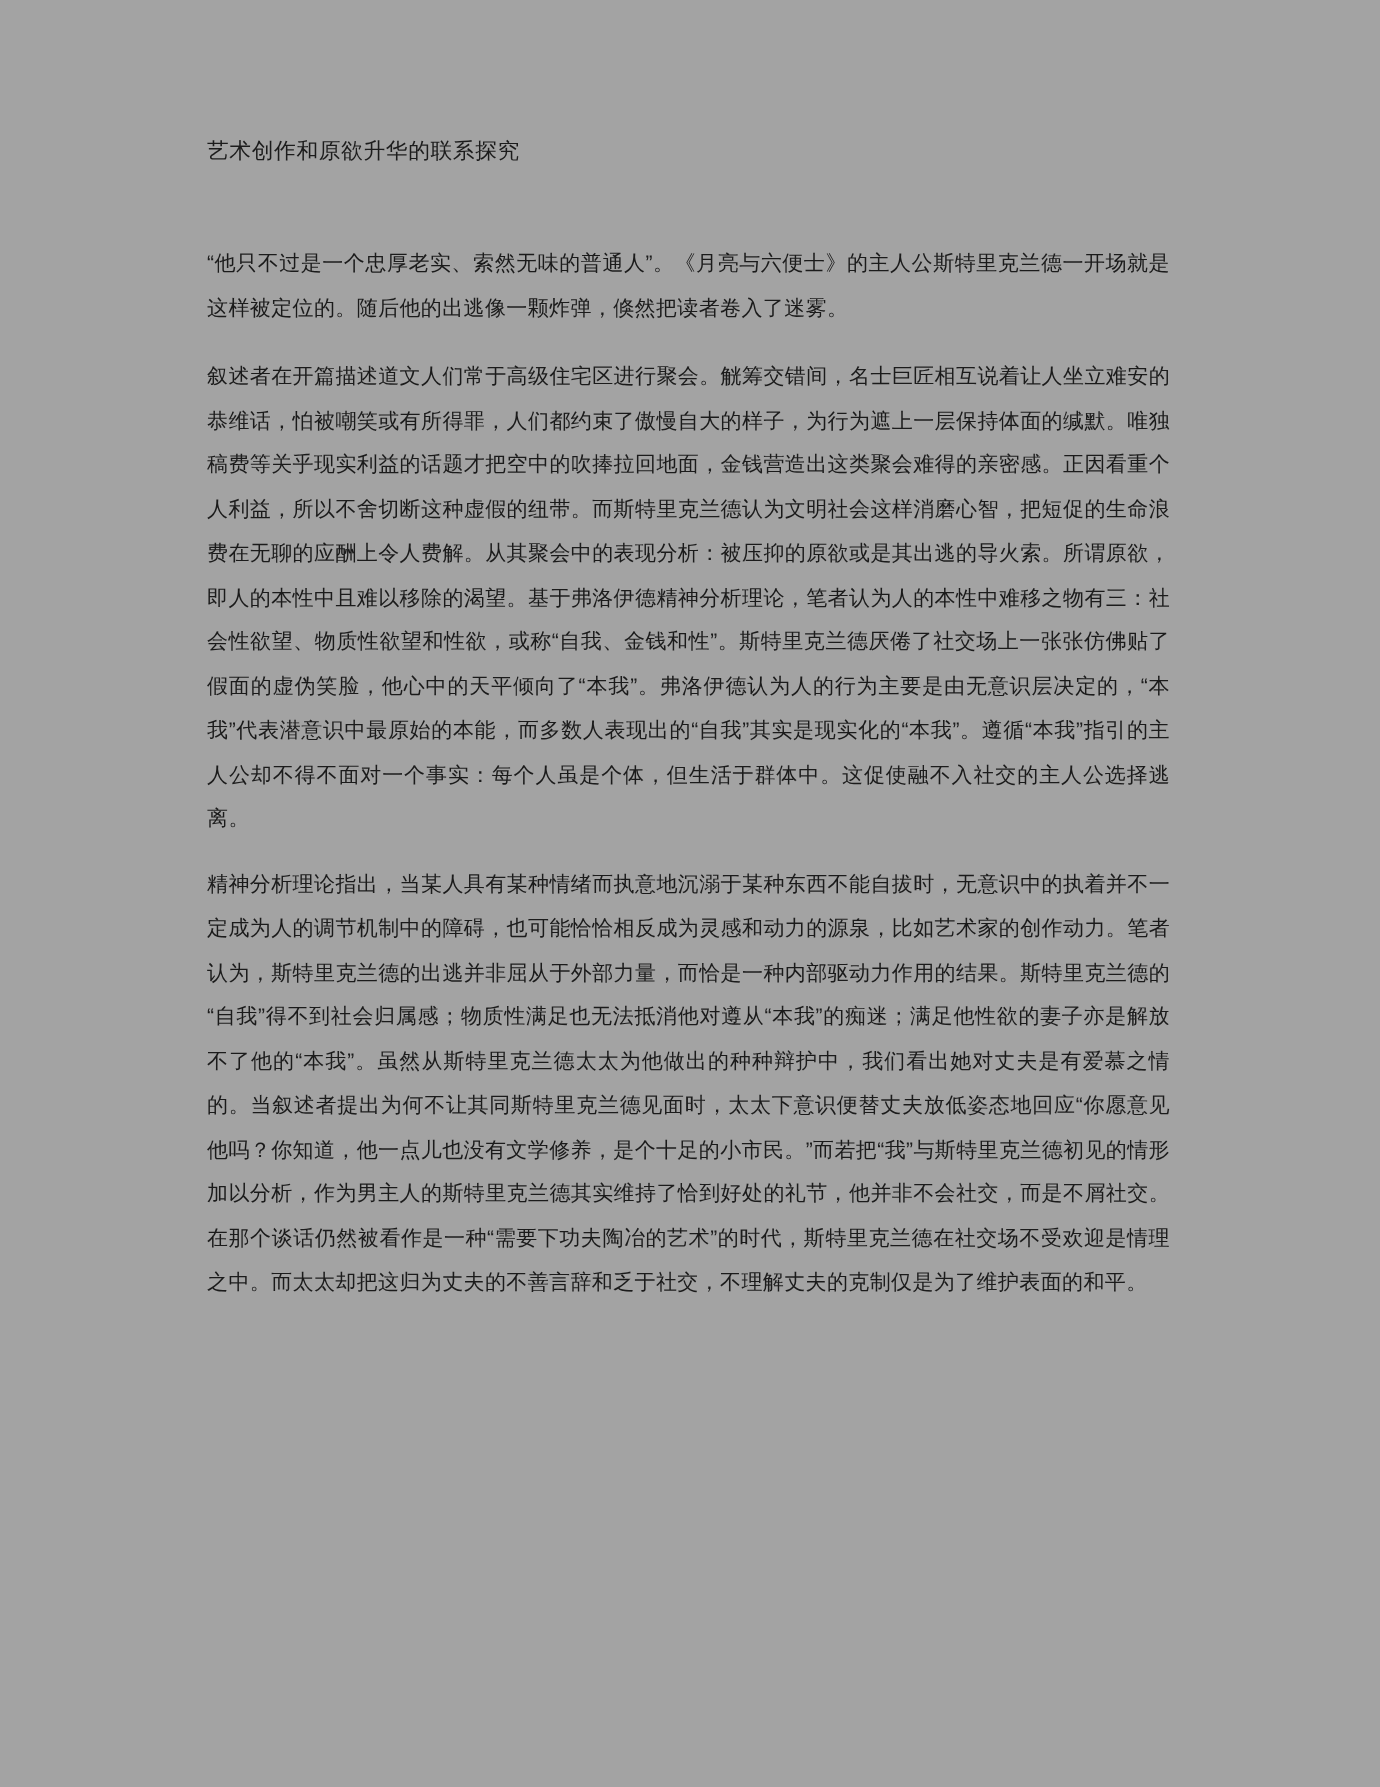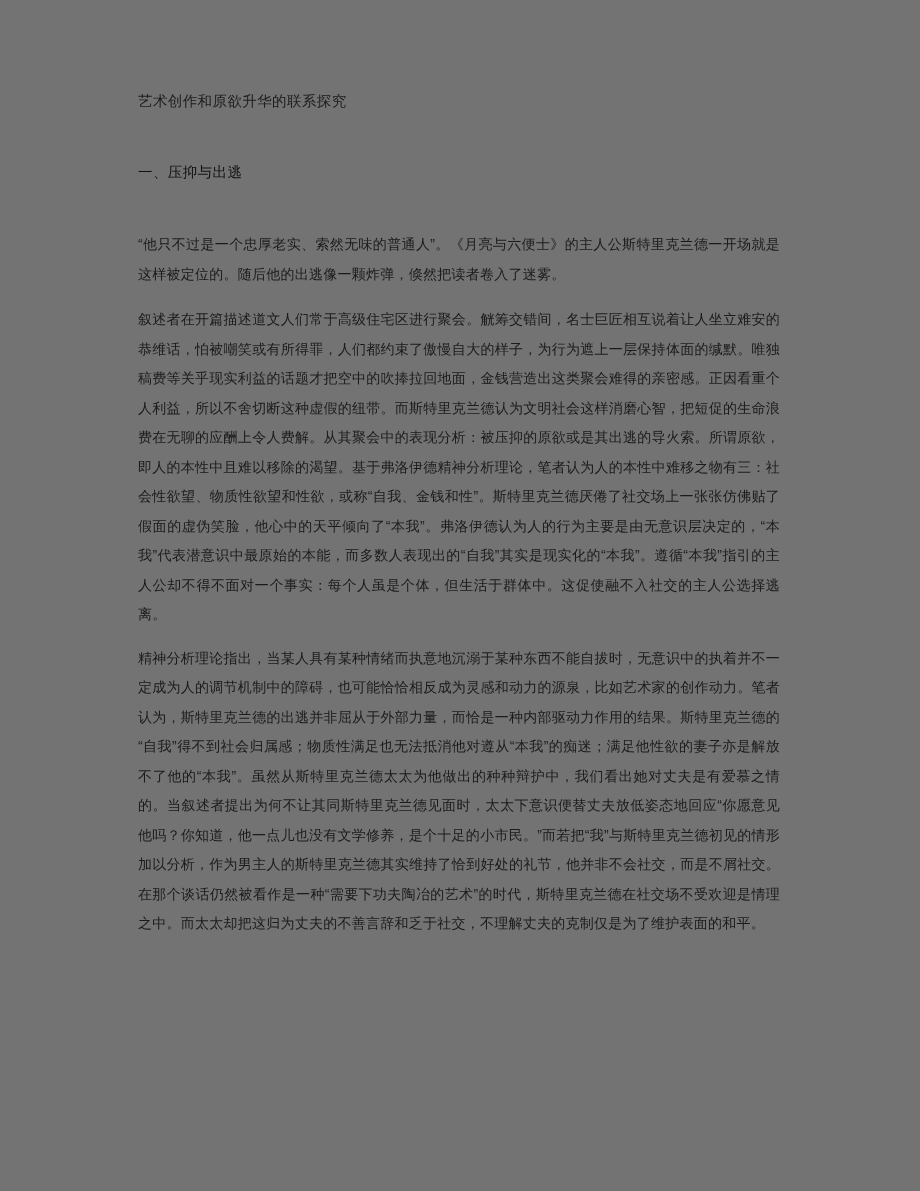--- a/index.html
+++ b/index.html
@@ -11,21 +11,21 @@
     width: 920px;
     height: 1191px;
     font-family: "Liberation Sans", sans-serif;
     color: #1a1a1a;
     -webkit-font-smoothing: antialiased;
   }
   .page {
     position: relative;
     width: 920px;
     height: 1191px;
-    background: #737373;
+    background: #a3a3a3;
     box-sizing: border-box;
     padding: 90px 138px 40px 138px;
   }
   .doc-title {
     font-size: 14.5px;
     line-height: 1.6;
     letter-spacing: 0.4px;
     color: #1c1c1c;
     margin: 0 0 48px 0;
     font-weight: normal;
@@ -54,19 +54,18 @@
     margin-bottom: 0;
   }
 </style>
 </head>
 <body>
 
 <div class="page">
 
   <h1 class="doc-title">艺术创作和原欲升华的联系探究</h1>
 
-  <h2 class="section-heading">一、压抑与出逃</h2>
 
   <p class="para first-para">“他只不过是一个忠厚老实、索然无味的普通人”。《月亮与六便士》的主人公斯特里克兰德一开场就是这样被定位的。随后他的出逃像一颗炸弹，倏然把读者卷入了迷雾。</p>
   <p class="para">叙述者在开篇描述道文人们常于高级住宅区进行聚会。觥筹交错间，名士巨匠相互说着让人坐立难安的恭维话，怕被嘲笑或有所得罪，人们都约束了傲慢自大的样子，为行为遮上一层保持体面的缄默。唯独稿费等关乎现实利益的话题才把空中的吹捧拉回地面，金钱营造出这类聚会难得的亲密感。正因看重个人利益，所以不舍切断这种虚假的纽带。而斯特里克兰德认为文明社会这样消磨心智，把短促的生命浪费在无聊的应酬上令人费解。从其聚会中的表现分析：被压抑的原欲或是其出逃的导火索。所谓原欲，即人的本性中且难以移除的渴望。基于弗洛伊德精神分析理论，笔者认为人的本性中难移之物有三：社会性欲望、物质性欲望和性欲，或称“自我、金钱和性”。斯特里克兰德厌倦了社交场上一张张仿佛贴了假面的虚伪笑脸，他心中的天平倾向了“本我”。弗洛伊德认为人的行为主要是由无意识层决定的，“本我”代表潜意识中最原始的本能，而多数人表现出的“自我”其实是现实化的“本我”。遵循“本我”指引的主人公却不得不面对一个事实：每个人虽是个体，但生活于群体中。这促使融不入社交的主人公选择逃离。</p>
   <p class="para">精神分析理论指出，当某人具有某种情绪而执意地沉溺于某种东西不能自拔时，无意识中的执着并不一定成为人的调节机制中的障碍，也可能恰恰相反成为灵感和动力的源泉，比如艺术家的创作动力。笔者认为，斯特里克兰德的出逃并非屈从于外部力量，而恰是一种内部驱动力作用的结果。斯特里克兰德的“自我”得不到社会归属感；物质性满足也无法抵消他对遵从“本我”的痴迷；满足他性欲的妻子亦是解放不了他的“本我”。虽然从斯特里克兰德太太为他做出的种种辩护中，我们看出她对丈夫是有爱慕之情的。当叙述者提出为何不让其同斯特里克兰德见面时，太太下意识便替丈夫放低姿态地回应“你愿意见他吗？你知道，他一点儿也没有文学修养，是个十足的小市民。”而若把“我”与斯特里克兰德初见的情形加以分析，作为男主人的斯特里克兰德其实维持了恰到好处的礼节，他并非不会社交，而是不屑社交。在那个谈话仍然被看作是一种“需要下功夫陶冶的艺术”的时代，斯特里克兰德在社交场不受欢迎是情理之中。而太太却把这归为丈夫的不善言辞和乏于社交，不理解丈夫的克制仅是为了维护表面的和平。</p>
 
 </div>
 
 </body></html>

